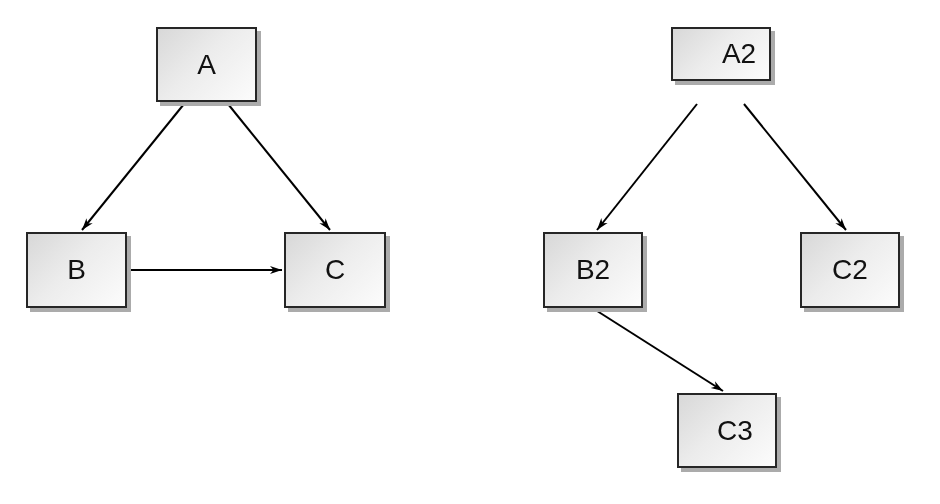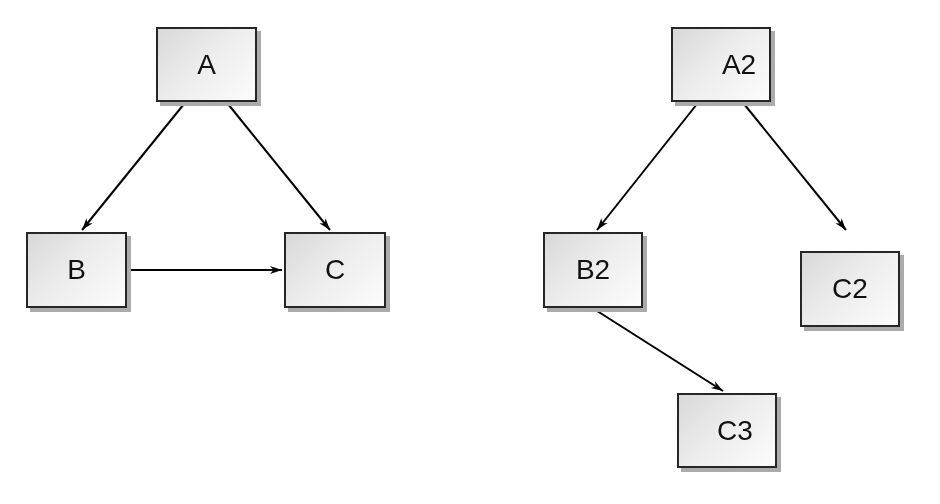--- a/index.html
+++ b/index.html
@@ -63,26 +63,26 @@
 
   <div class="node" style="left: 156px; top: 27px; width: 101px; height: 75px;">
     <span class="node-label">A</span>
   </div>
   <div class="node" style="left: 26px; top: 232px; width: 101px; height: 76px;">
     <span class="node-label">B</span>
   </div>
   <div class="node" style="left: 284px; top: 232px; width: 102px; height: 76px;">
     <span class="node-label">C</span>
   </div>
-  <div class="node" style="left: 671px; top: 27px; width: 100px; height: 75px; padding-left: 36px;">
+  <div class="node" style="left: 671px; top: 27px; width: 100px; height: 54px; padding-left: 36px;">
     <span class="node-label">A2</span>
   </div>
   <div class="node" style="left: 543px; top: 232px; width: 100px; height: 76px; text-align: center;">
     <span class="node-label">B2</span>
   </div>
-  <div class="node" style="left: 800px; top: 232px; width: 100px; height: 76px; margin-top: 19px;">
+  <div class="node" style="left: 800px; top: 232px; width: 100px; height: 76px;">
     <span class="node-label">C2</span>
   </div>
   <div class="node" style="left: 677px; top: 393px; width: 100px; height: 75px; padding-left: 16px;">
     <span class="node-label">C3</span>
   </div>
 
 </div>
 
 </body></html>

